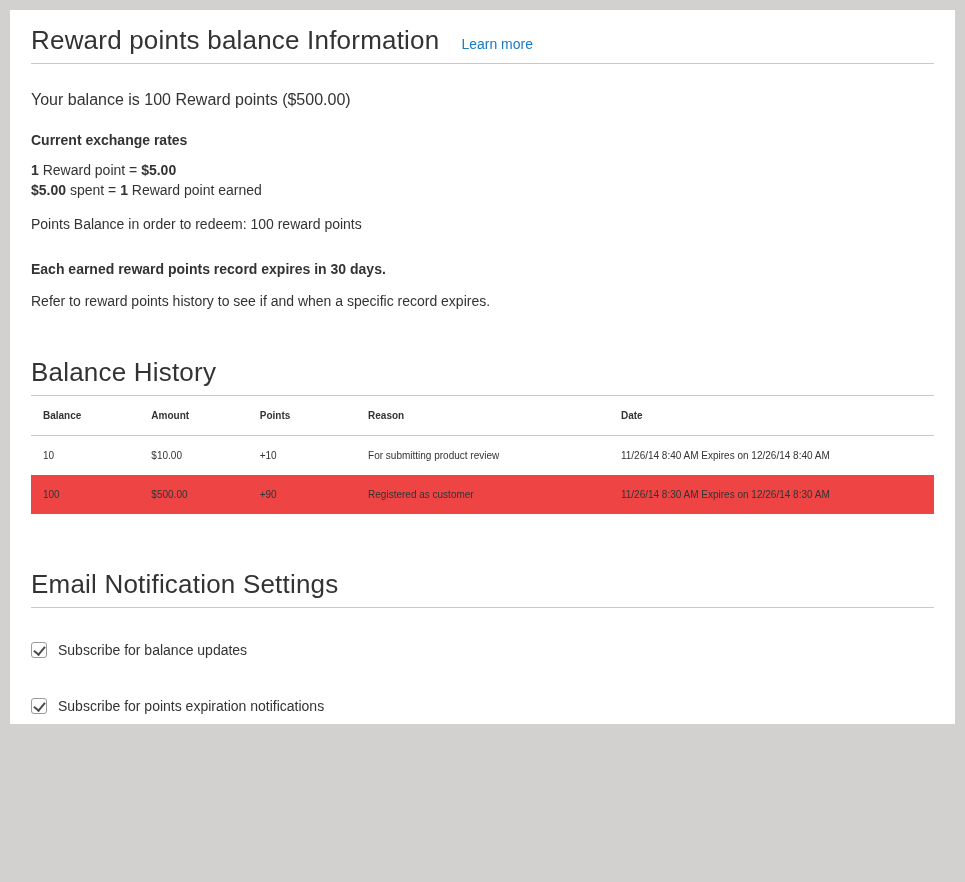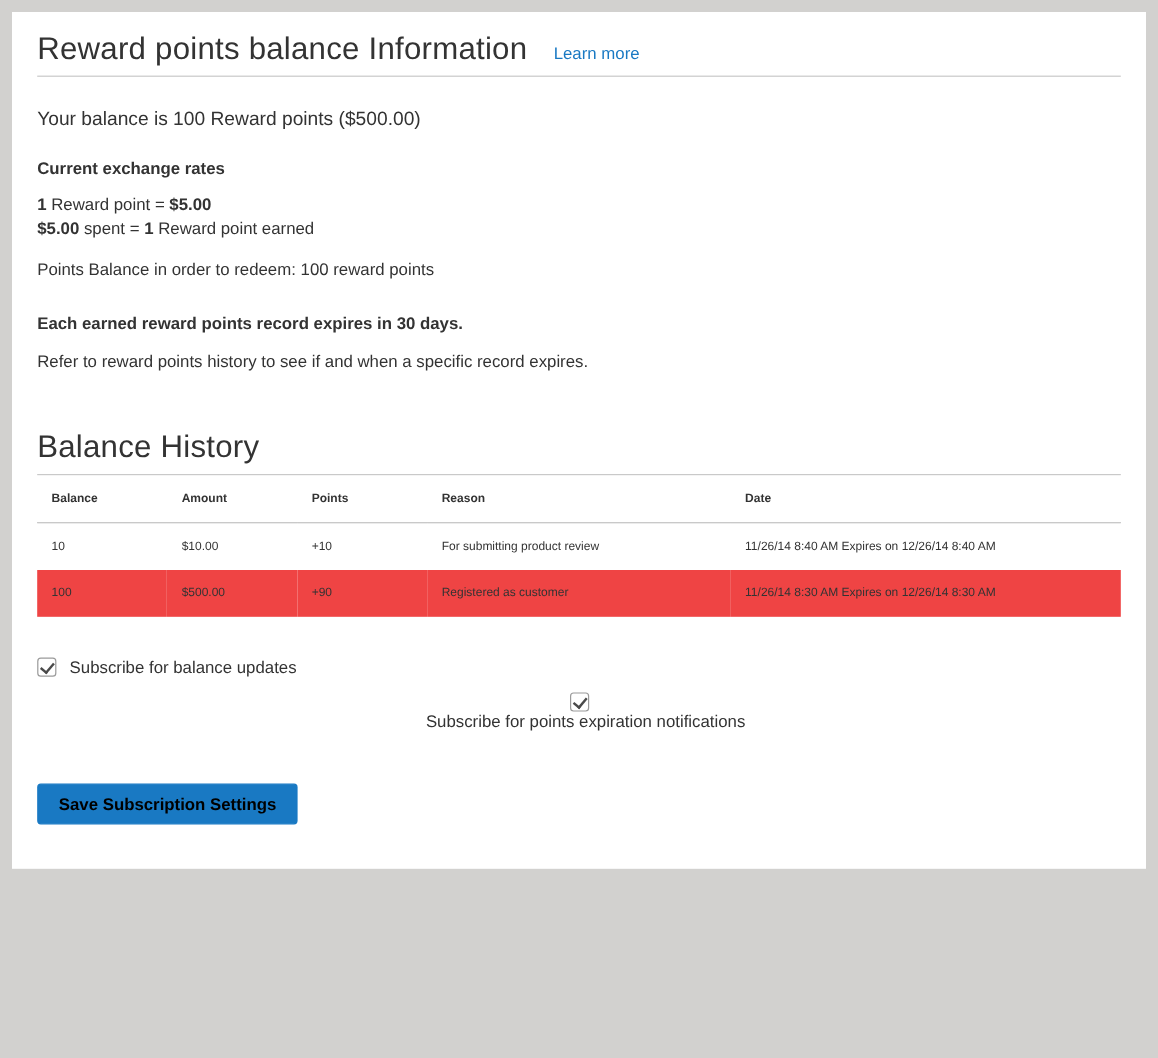--- a/index.html
+++ b/index.html
@@ -62,21 +62,21 @@
   table.history th { font-weight: 700; border-bottom: 1px solid #c9c9c9; }
   table.history tr.stripe td { background: #ef4444; }
   col.c-balance { width: 12%; }
   col.c-amount  { width: 12%; }
   col.c-points  { width: 12%; }
   col.c-reason  { width: 28%; }
   col.c-date    { width: 36%; }
 
   .choice { display: flex; align-items: center; }
   .choice.first { margin-top: 34px; align-items: flex-end; }
-  .choice.second { margin-top: 13px; flex-direction: column; }
+  .choice.second { margin-top: 40px; }
   .choice label { font-size: 14px; margin-left: 11px; }
   input[type="checkbox"] {
     -webkit-appearance: none;
     appearance: none;
     width: 16px; height: 16px;
     border: 1px solid #9a9a9a;
     border-radius: 3px;
     background: #ffffff;
     position: relative;
     cursor: pointer;
@@ -167,20 +167,23 @@
         <td>100</td>
         <td>$500.00</td>
         <td>+90</td>
         <td>Registered as customer</td>
         <td>11/26/14 8:30 AM Expires on 12/26/14 8:30 AM</td>
       </tr>
     </tbody>
   </table>
 
   
+  <div class="section-head email-head">
+    <h2 class="section-title">Email Notification Settings</h2>
+  </div>
 
   <div class="choice first">
     <input type="checkbox" id="cb-balance" checked="true" style="">
     <label for="cb-balance">Subscribe for balance updates</label>
   </div>
   <div class="choice second">
     <input type="checkbox" id="cb-expiration" checked="true" style="">
     <label for="cb-expiration">Subscribe for points expiration notifications</label>
   </div>
 

